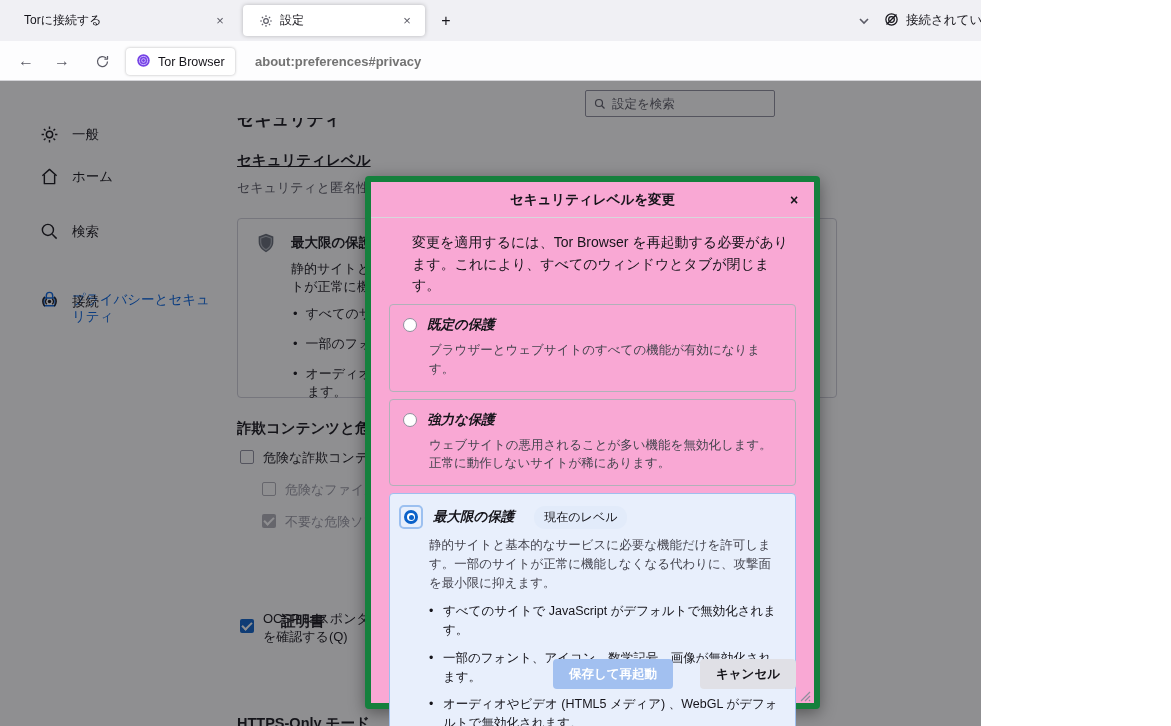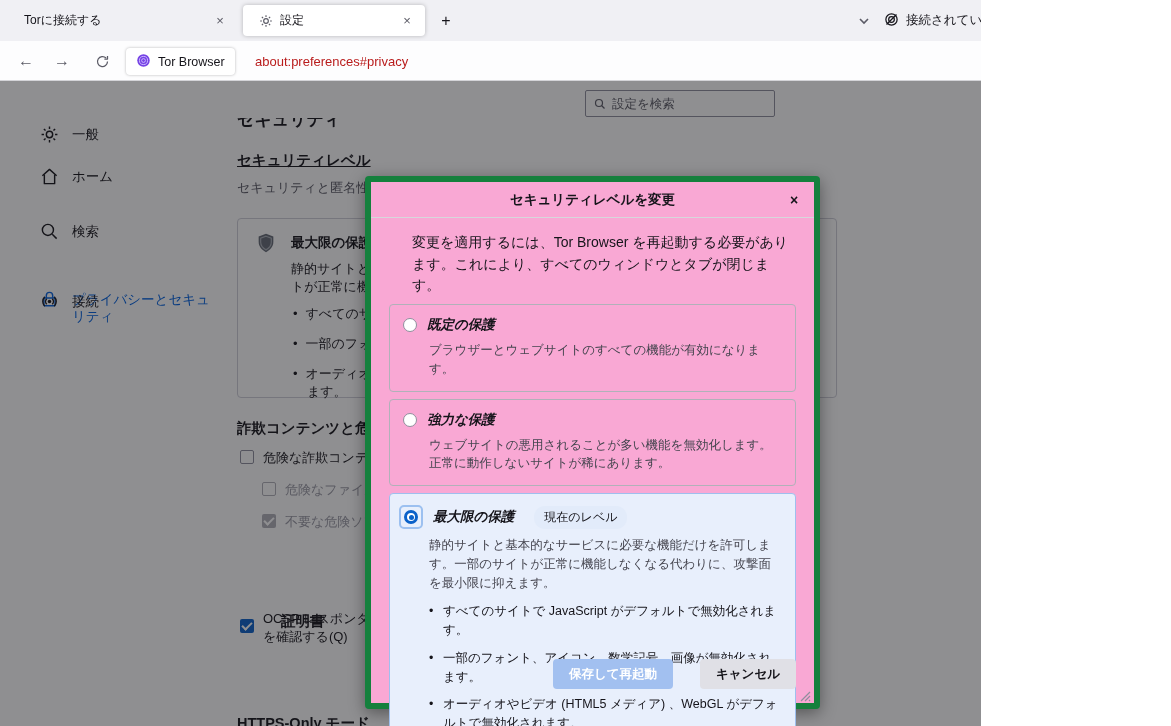--- a/index.html
+++ b/index.html
@@ -19,21 +19,21 @@
   .tab-chevron { position:absolute; left:851px; top:8px; width:26px; height:26px; display:flex; align-items:center; justify-content:center; color:#5b5b66; }
   .conn-status { position:absolute; left:884px; top:0; height:41px; display:flex; align-items:center; gap:7px; font-size:12.5px; color:#15141a; }
   .win-btn { position:absolute; top:0; width:34px; height:41px; display:flex; align-items:center; justify-content:center; font-size:12px; color:#15141a; }
   .win-min { left:1028px; } .win-max { left:1082px; } .win-close { left:1136px; }
 
   
   .toolbar { position:absolute; left:0; top:41px; width:1171px; height:40px; background:#fdfdfe; border-bottom:1px solid #d4d4d8; }
   .nav-btn { position:absolute; top:6px; width:28px; height:28px; display:flex; align-items:center; justify-content:center; font-size:16px; color:#5b5b66; border-radius:4px; }
   .btn-back { left:12px; } .btn-fwd { left:48px; } .btn-reload { left:88px; }
   .identity-chip { position:absolute; left:126px; top:7px; height:27px; background:#fff; border-radius:4px; box-shadow:0 0 3px rgba(0,0,0,.28); display:flex; align-items:center; gap:7px; padding:0 10px; font-size:12.5px; color:#15141a; }
-  .url-text { position:absolute; left:255px; top:13px; font-size:13px; color:#b91c1c; }
+  .url-text { position:absolute; left:255px; top:13px; font-size:13px; color:#737373;font-weight:bold; }
   .star-btn { position:absolute; left:1003px; top:8px; width:26px; height:26px; display:flex; align-items:center; justify-content:center; color:#5b5b66; }
   .connect-sliver { position:absolute; left:1030px; top:8px; width:16px; height:26px; background:#7542e5; border-radius:4px 0 0 4px; color:#fff; font-size:12px; font-weight:bold; overflow:hidden; display:flex; align-items:center; padding-left:4px; }
   .wand-btn { position:absolute; left:1110px; top:8px; width:26px; height:26px; display:flex; align-items:center; justify-content:center; color:#5b5b66; }
   .menu-btn { position:absolute; left:1142px; top:8px; width:26px; height:26px; display:flex; flex-direction:column; gap:3px; justify-content:center; padding:0 5px; }
   .menu-btn i { display:block; height:1.6px; background:#15141a; }
 
   
   .content { position:absolute; left:0; top:81px; width:1171px; height:645px; background:#fff; }
   .sticky-strip { position:absolute; left:0; top:0; width:1159px; height:37px; background:#fff; z-index:2; }
   .search-box { position:absolute; left:585px; top:9px; width:190px; height:27px; z-index:3; border:1px solid #8f8f9d; border-radius:2px; background:#fff; display:flex; align-items:center; gap:6px; padding:0 8px; }

